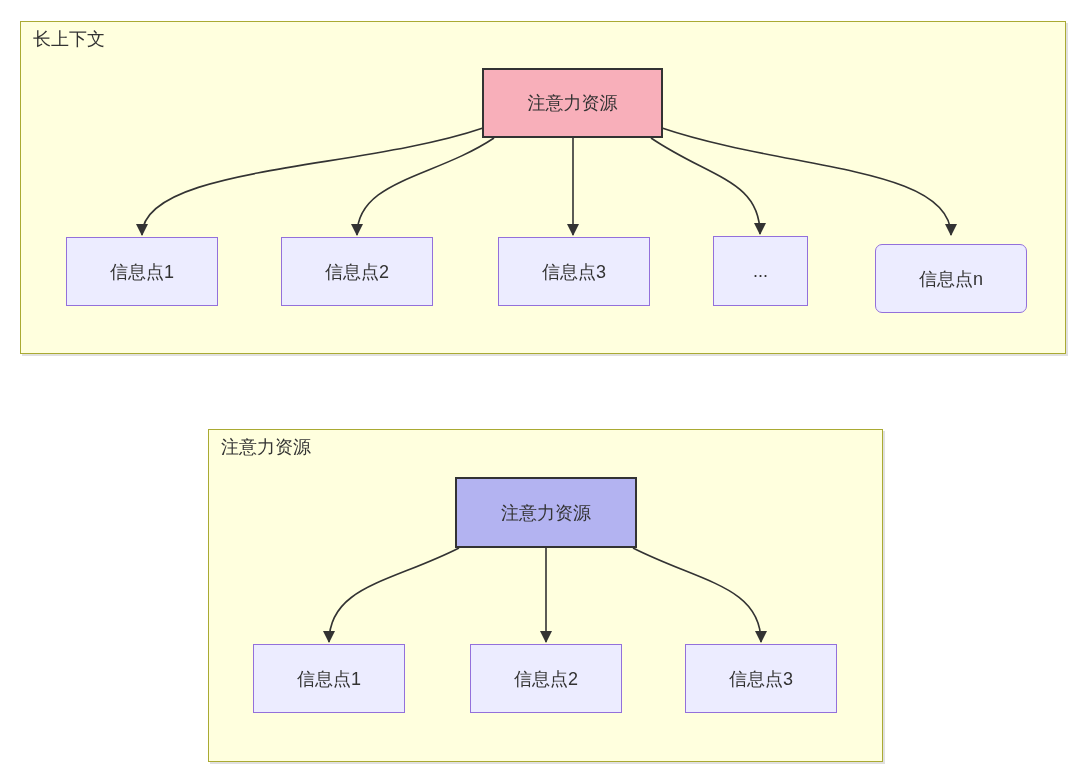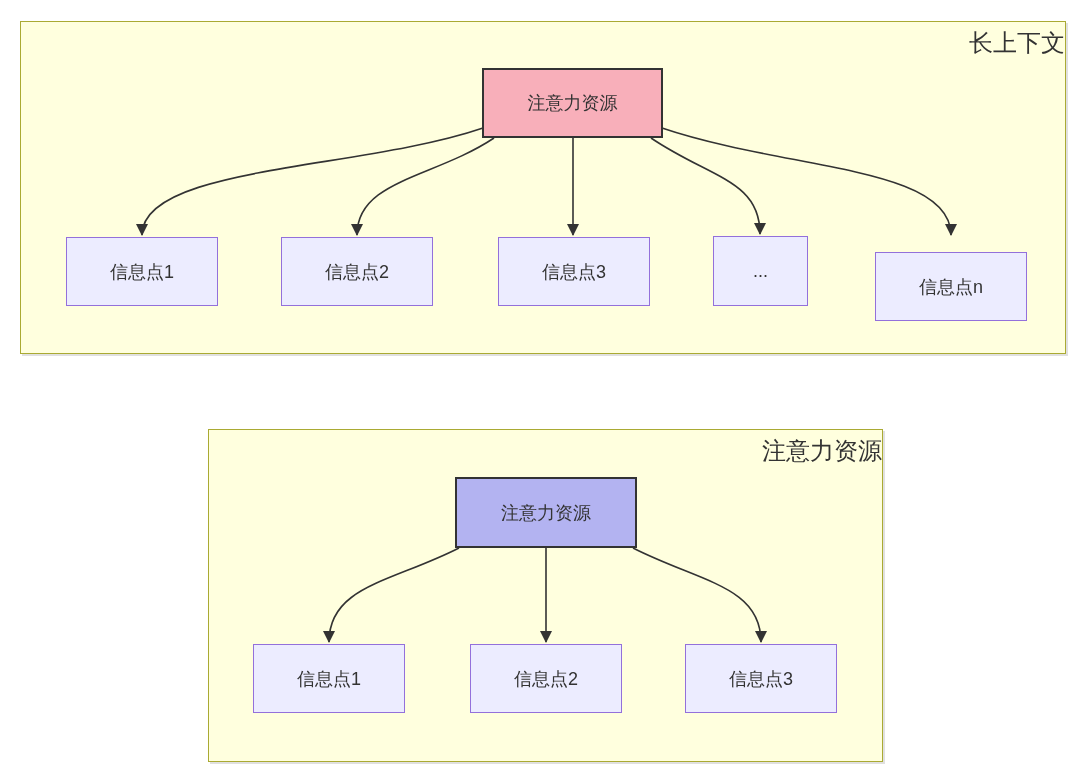--- a/index.html
+++ b/index.html
@@ -14,24 +14,24 @@
   .cluster {
     position: absolute;
     background: var(--container-fill, #ffffde);
     border: 1px solid var(--container-border, #aaaa33);
     box-shadow: 2px 2px 0 rgba(0,0,0,0.12);
     box-sizing: border-box;
   }
   .cluster-title {
     position: absolute;
     top: 5px;
-    left: 0;
+    left: 12px;
     right: 0;
-    text-align: right;
-    font-size: 24px;
+    text-align: left;
+    font-size: 18px;
     color: var(--text, #333333);
   }
   .node {
     position: absolute;
     display: flex;
     align-items: center;
     justify-content: center;
     font-size: 18px;
     color: var(--text, #333333);
     box-sizing: border-box;
@@ -88,21 +88,21 @@
     <path class="edge" d="M 546 548 L 546 642" marker-end="url(#arrowhead)"></path>
     <path class="edge" d="M 633 548 C 700 582, 761 586, 761 642" marker-end="url(#arrowhead)"></path>
   </svg>
 
   <div class="node root pink" style="left:482px; top:68px; width:181px; height:70px;">注意力资源</div>
 
   <div class="node child" style="left:66px; top:237px; width:152px; height:69px;">信息点1</div>
   <div class="node child" style="left:281px; top:237px; width:152px; height:69px;">信息点2</div>
   <div class="node child" style="left:498px; top:237px; width:152px; height:69px;">信息点3</div>
   <div class="node child" style="left:713px; top:236px; width:95px; height:70px;">...</div>
-  <div class="node child" style="left:875px; top:252px; width:152px; height:69px;">信息点n</div>
+  <div class="node child" style="left:875px; top:244px; width:152px; height:69px;border-radius:7px;">信息点n</div>
 
   <div class="node root purple" style="left:455px; top:477px; width:182px; height:71px;">注意力资源</div>
 
   <div class="node child" style="left:253px; top:644px; width:152px; height:69px;">信息点1</div>
   <div class="node child" style="left:470px; top:644px; width:152px; height:69px;">信息点2</div>
   <div class="node child" style="left:685px; top:644px; width:152px; height:69px;">信息点3</div>
 
 </div>
 
 </body></html>

